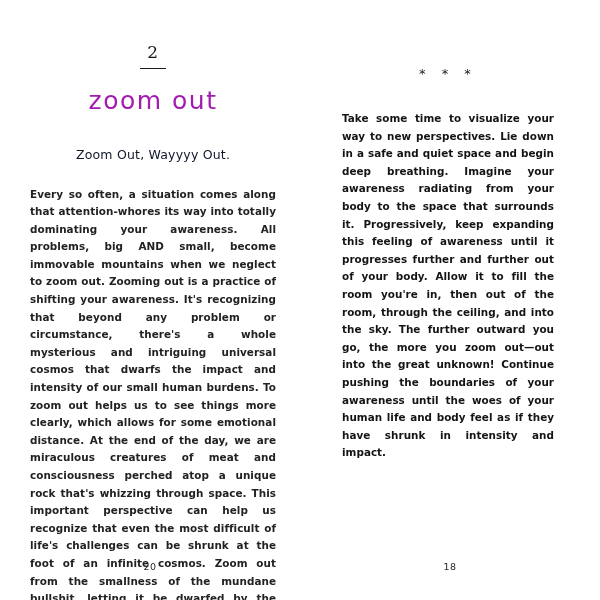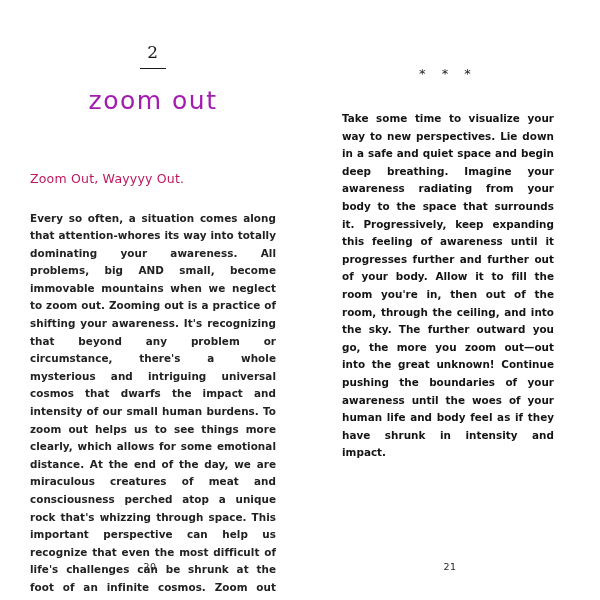--- a/index.html
+++ b/index.html
@@ -58,27 +58,27 @@
     font-family: "DejaVu Sans", sans-serif;
     font-size: 25px;
     font-weight: 400;
     letter-spacing: 1.5px;
     color: #a21caf;
     line-height: 1.1;
   }
 
   
   .section-subtitle {
-    margin-top: 56px;
-    text-align: left;
+    margin-top: 32px;
+    text-align: center;
     font-family: "DejaVu Sans", sans-serif;
     font-size: 12.5px;
     font-weight: 400;
     letter-spacing: 0.2px;
-    color: #be185d;
+    color: #0f172a;
   }
 
   
   .body-copy {
     margin-top: 24px;
     font-size: 10.4px;
     line-height: 17.6px;
     text-align: justify;
     color: #222;
     letter-spacing: 0.05px;
@@ -150,16 +150,16 @@
   <div class="gutter"></div>
 
   <div class="page page-right">
 
     <div class="dinkus">* * *</div>
 
     <div class="bold-copy">
       <p>Take some time to visualize your way to new perspectives. Lie down in a safe and quiet space and begin deep breathing. Imagine your awareness radiating from your body to the space that surrounds it. Progressively, keep expanding this feeling of awareness until it progresses further and further out of your body. Allow it to fill the room you're in, then out of the room, through the ceiling, and into the sky. The further outward you go, the more you zoom out—out into the great unknown! Continue pushing the boundaries of your awareness until the woes of your human life and body feel as if they have shrunk in intensity and impact.</p>
     </div>
 
-    <div class="folio">21</div>
+    <div class="folio">18</div>
   </div>
 
 </div>
 
 </body></html>

